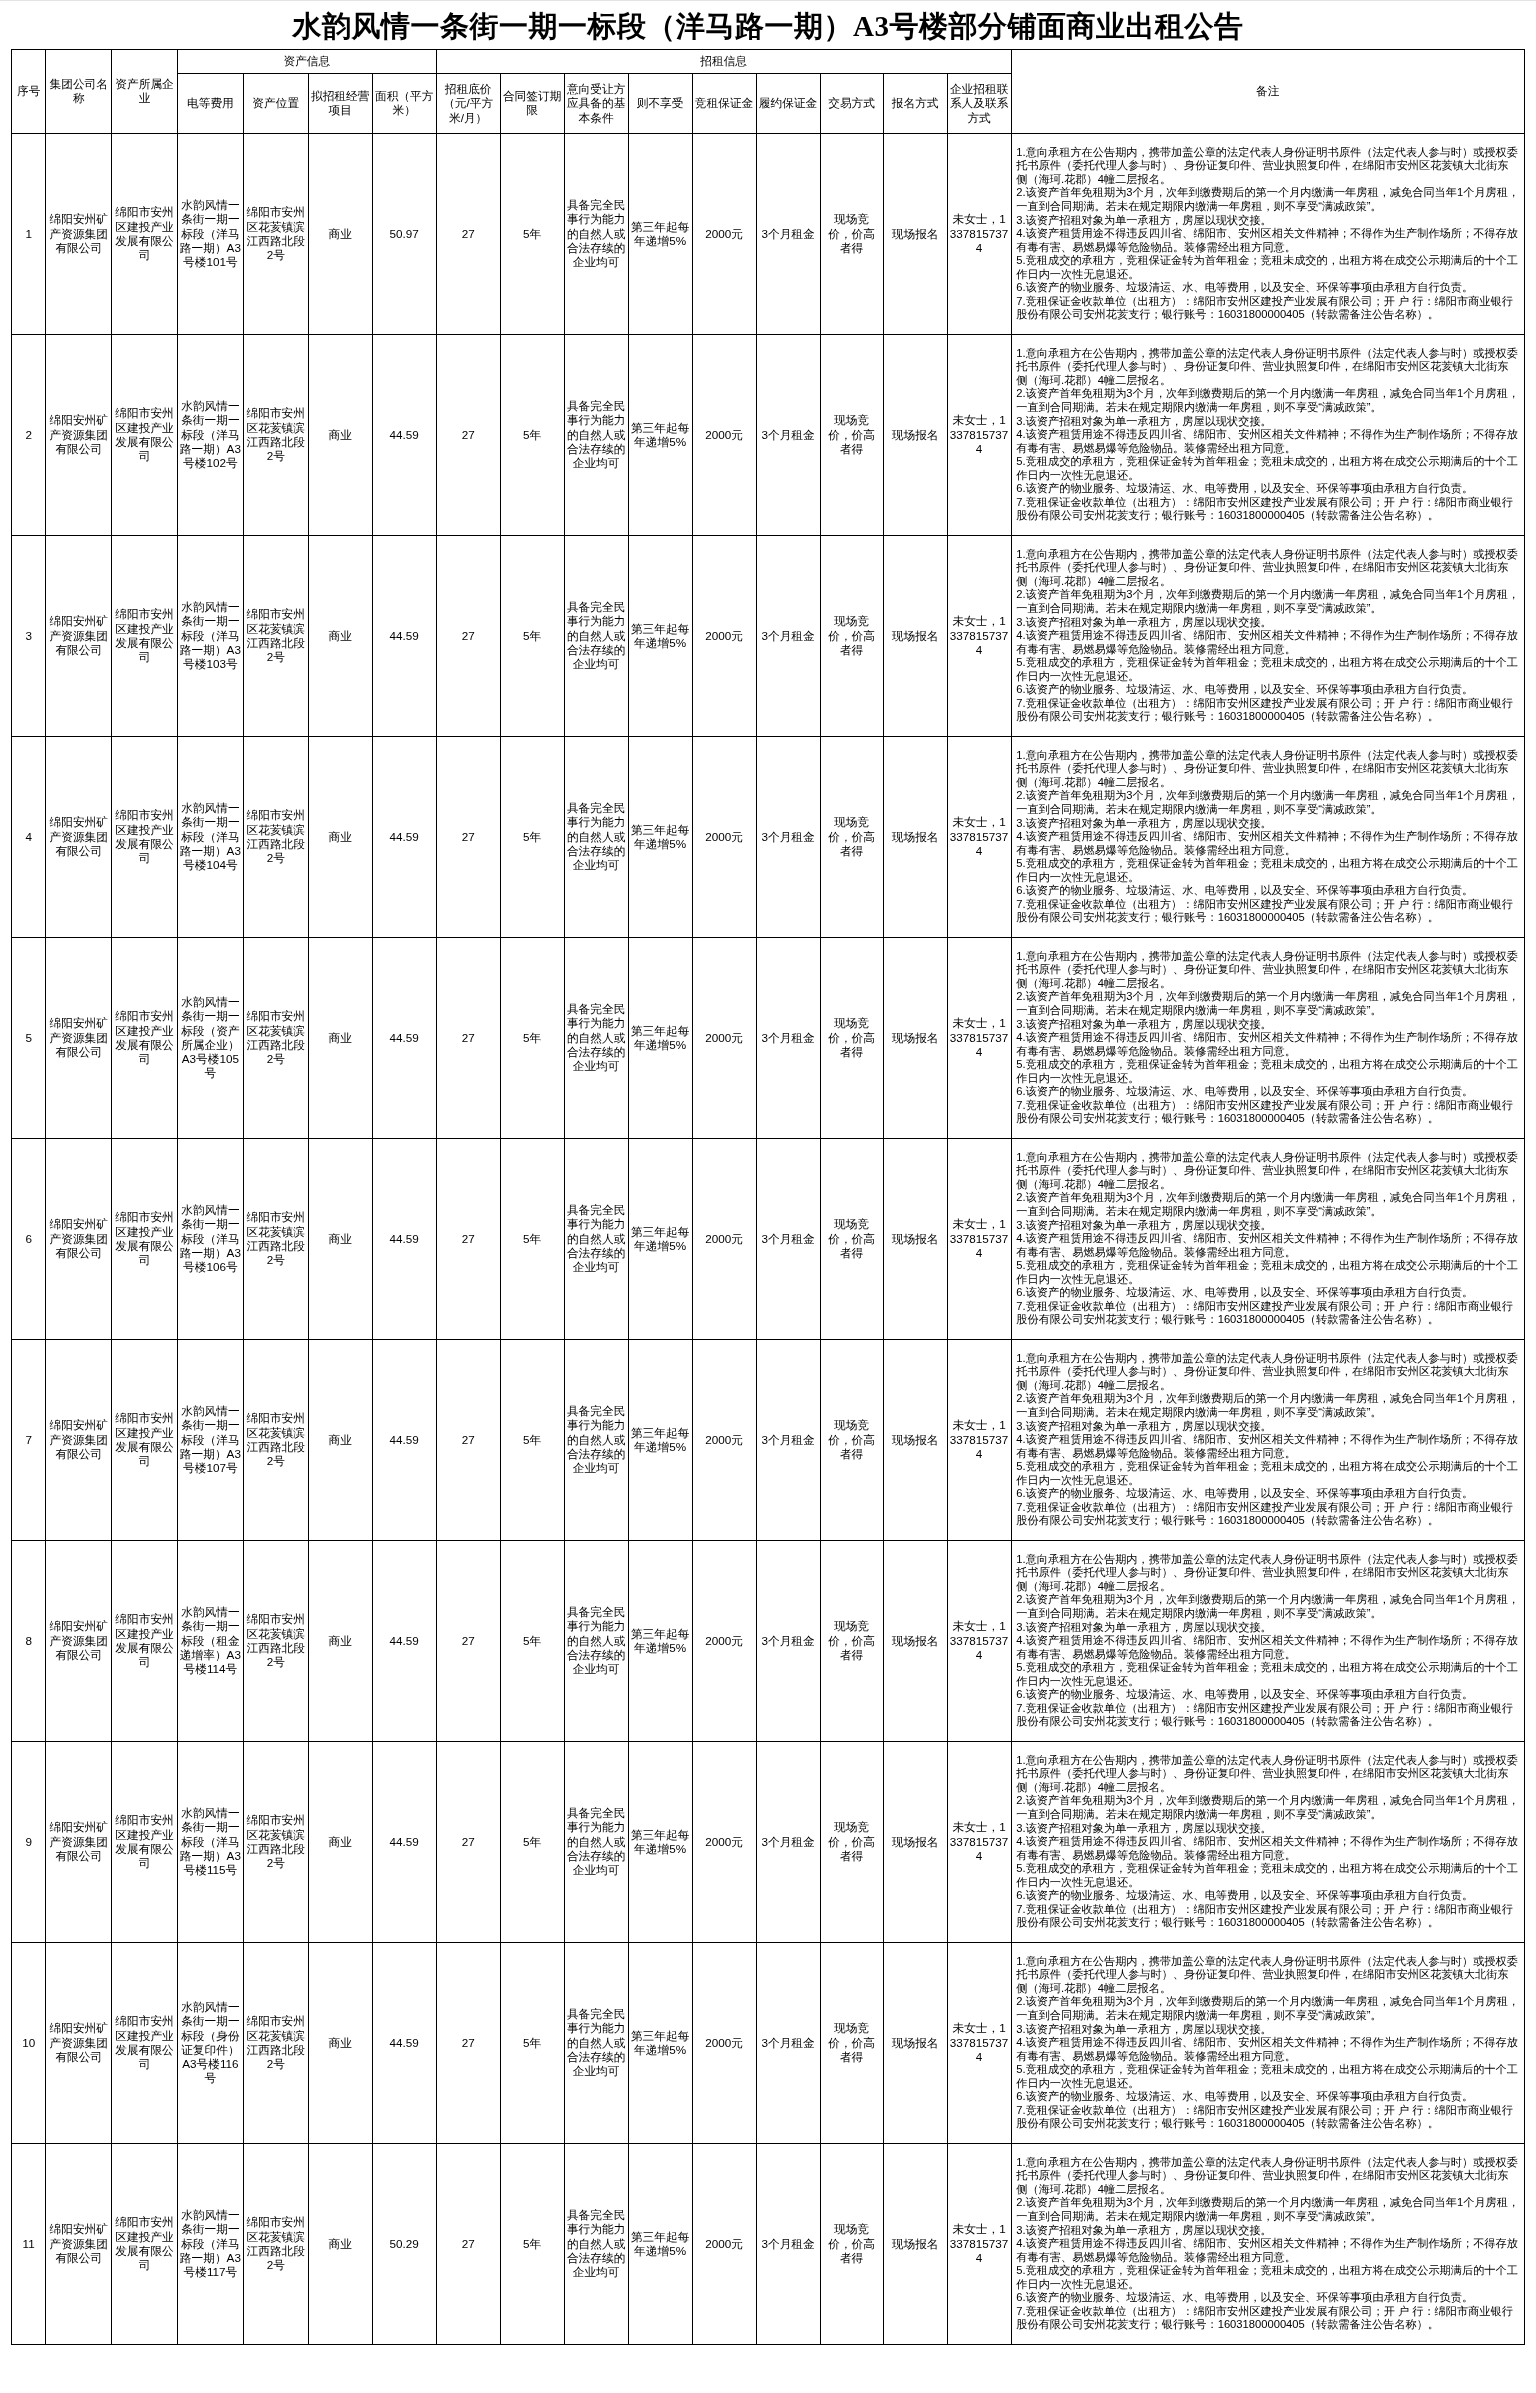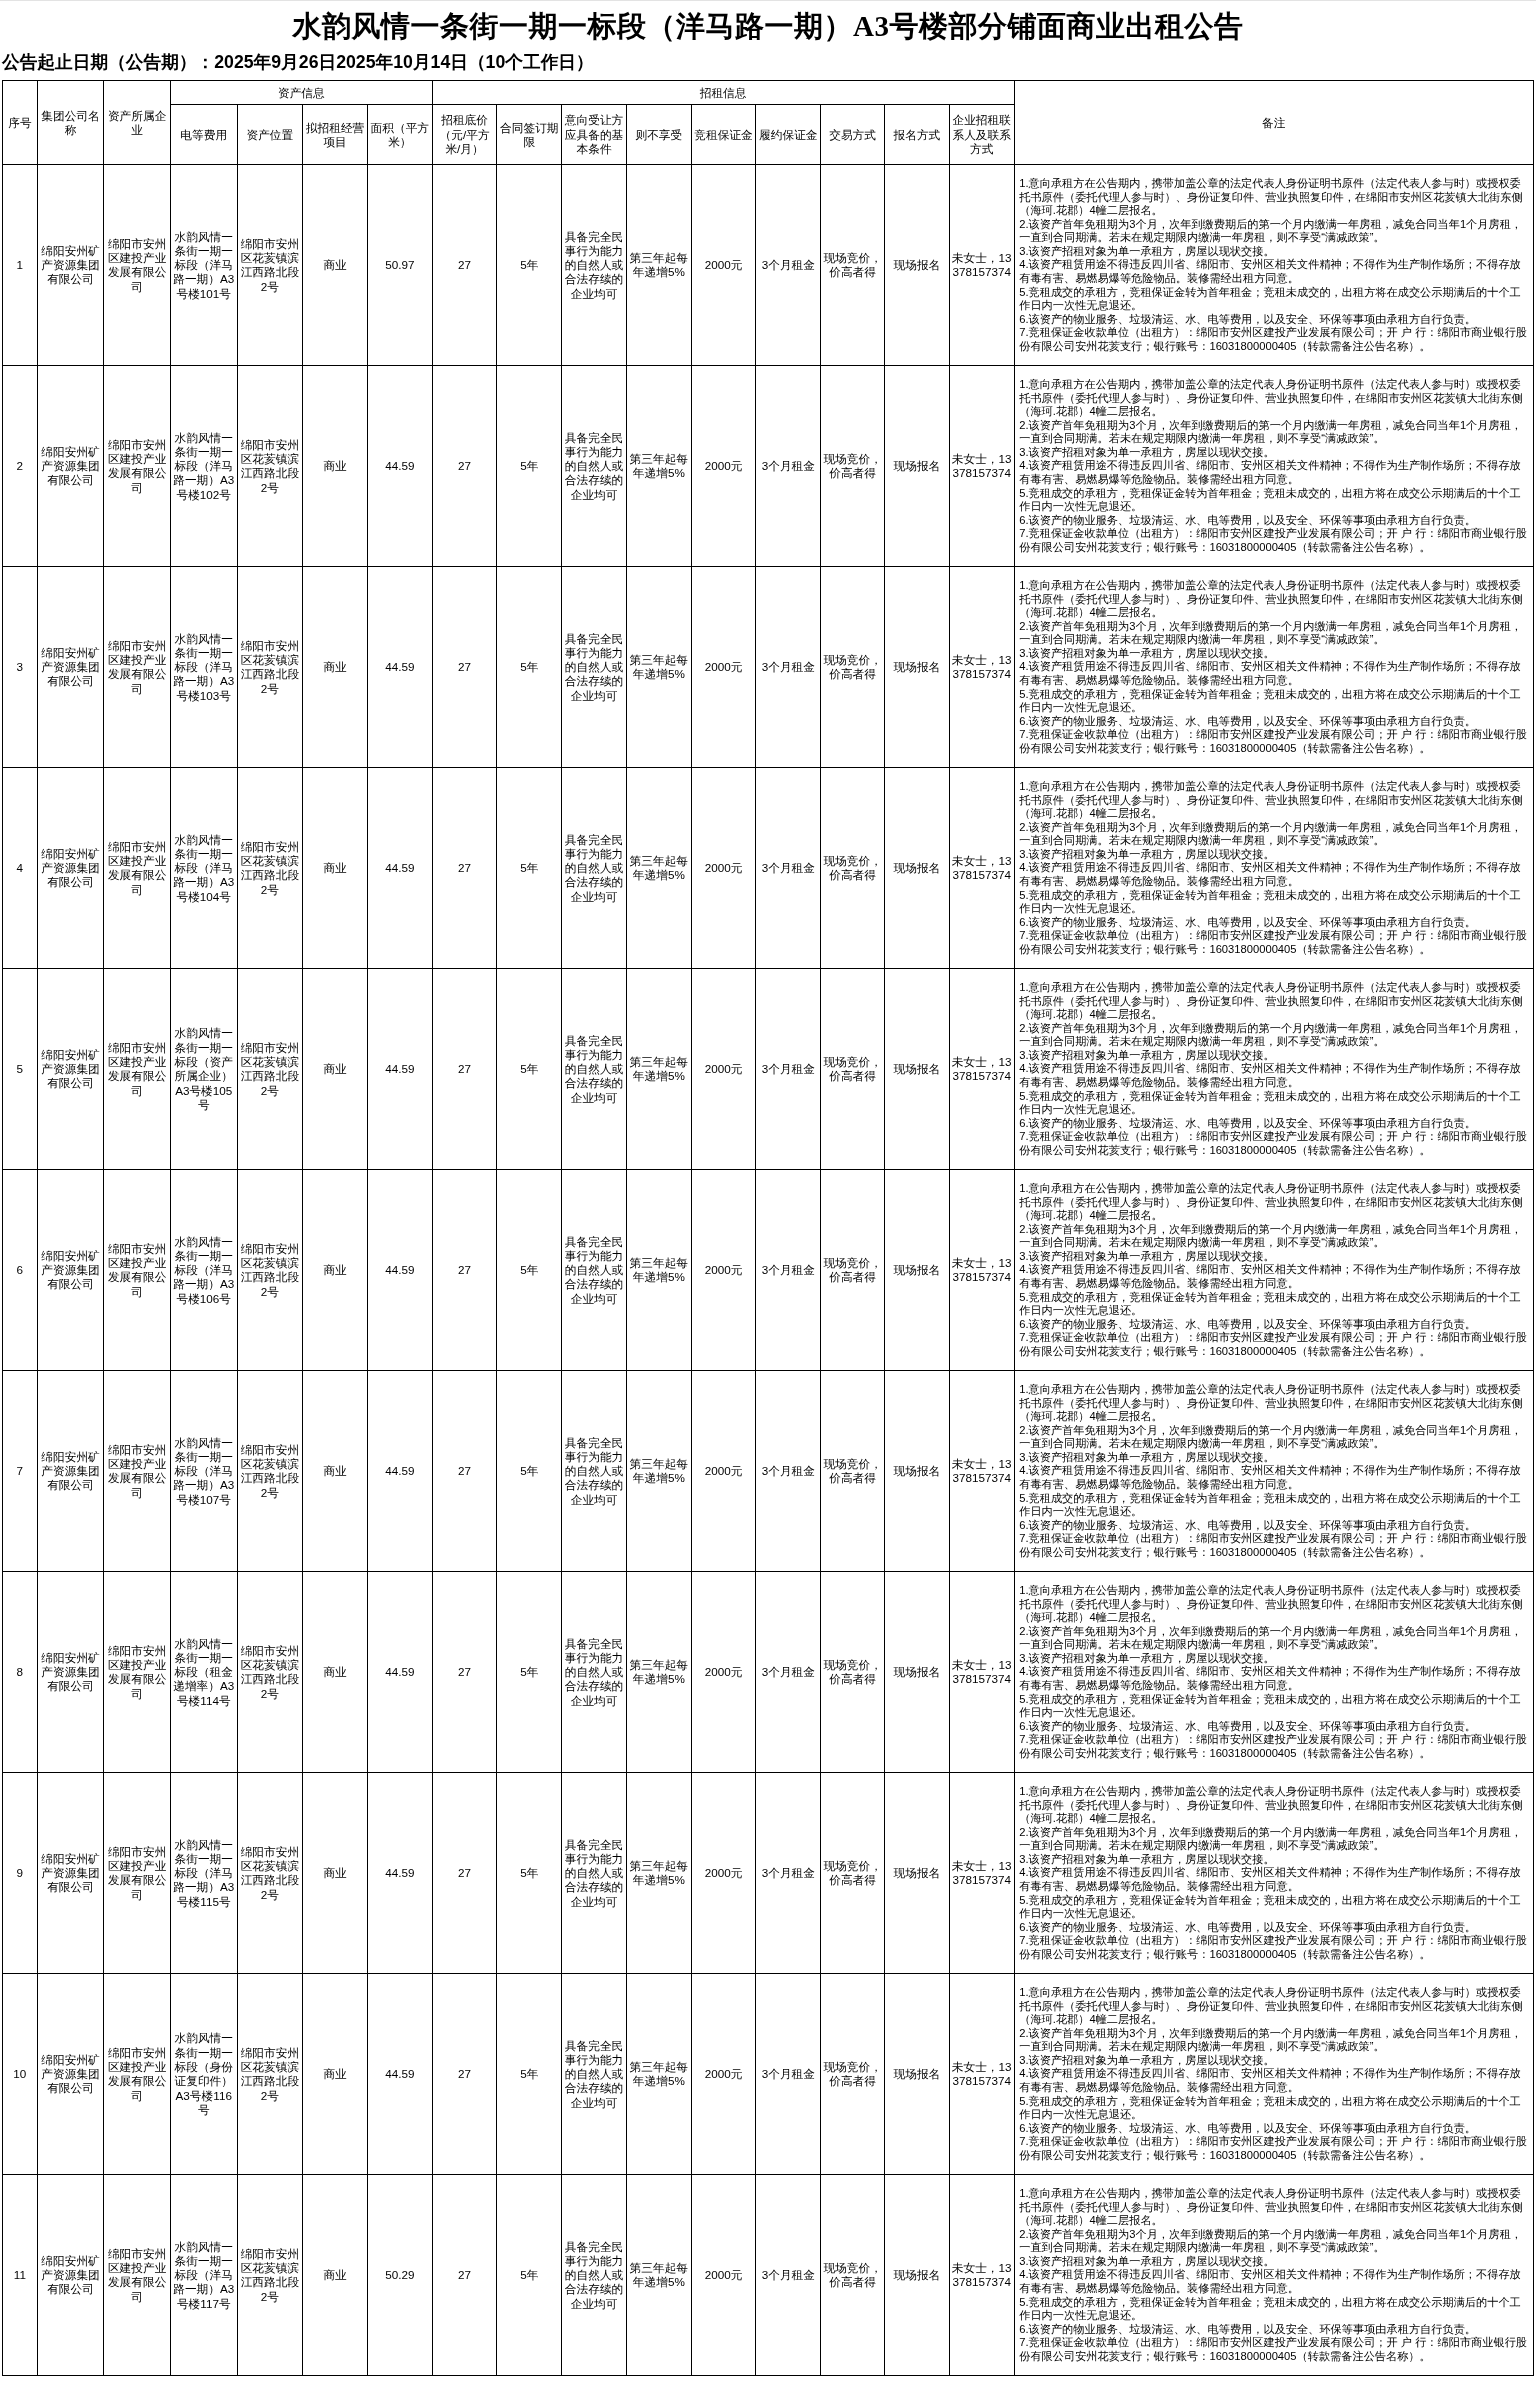--- a/index.html
+++ b/index.html
@@ -1,21 +1,21 @@
 <!DOCTYPE html>
 <html lang="zh" style="font-size:15px"><head>
 <meta charset="utf-8">
 <style>
   html, body { margin: 0; padding: 0; background: #ffffff; color: #000; }
   body {
     width: 1536px;
     font-family: "Liberation Sans", sans-serif;
     border-top: 0.9px solid #e3e3e3;
   }
-  .page { padding: 0 2px; }
+  .page { padding: 0 11px; }
   .doc-title {
     text-align: center;
     font-family: "Liberation Serif", serif;
     font-weight: bold;
     font-size: 29px;
     line-height: 1.2;
     padding: 8.4px 0 4.7px 0;
     letter-spacing: 0.5px;
   }
   .date-line {
@@ -51,21 +51,20 @@
   }
   .remark-line { margin: 0; }
 </style>
 </head>
 <body>
 
 <div class="page">
 
   <div class="doc-title">水韵风情一条街一期一标段（洋马路一期）A3号楼部分铺面商业出租公告</div>
 
-  <div class="date-line"><span>公告起止日期（公告期）：</span><span>2025年9月26日2025年10月14日（10个工作日）</span></div>
 
   <table class="announce">
     <colgroup>
       <col style="width:2.27%">
         <col style="width:4.35%">
         <col style="width:4.35%">
       <col style="width:4.35%">
         <col style="width:4.29%">
         <col style="width:4.23%">
       <col style="width:4.23%">

